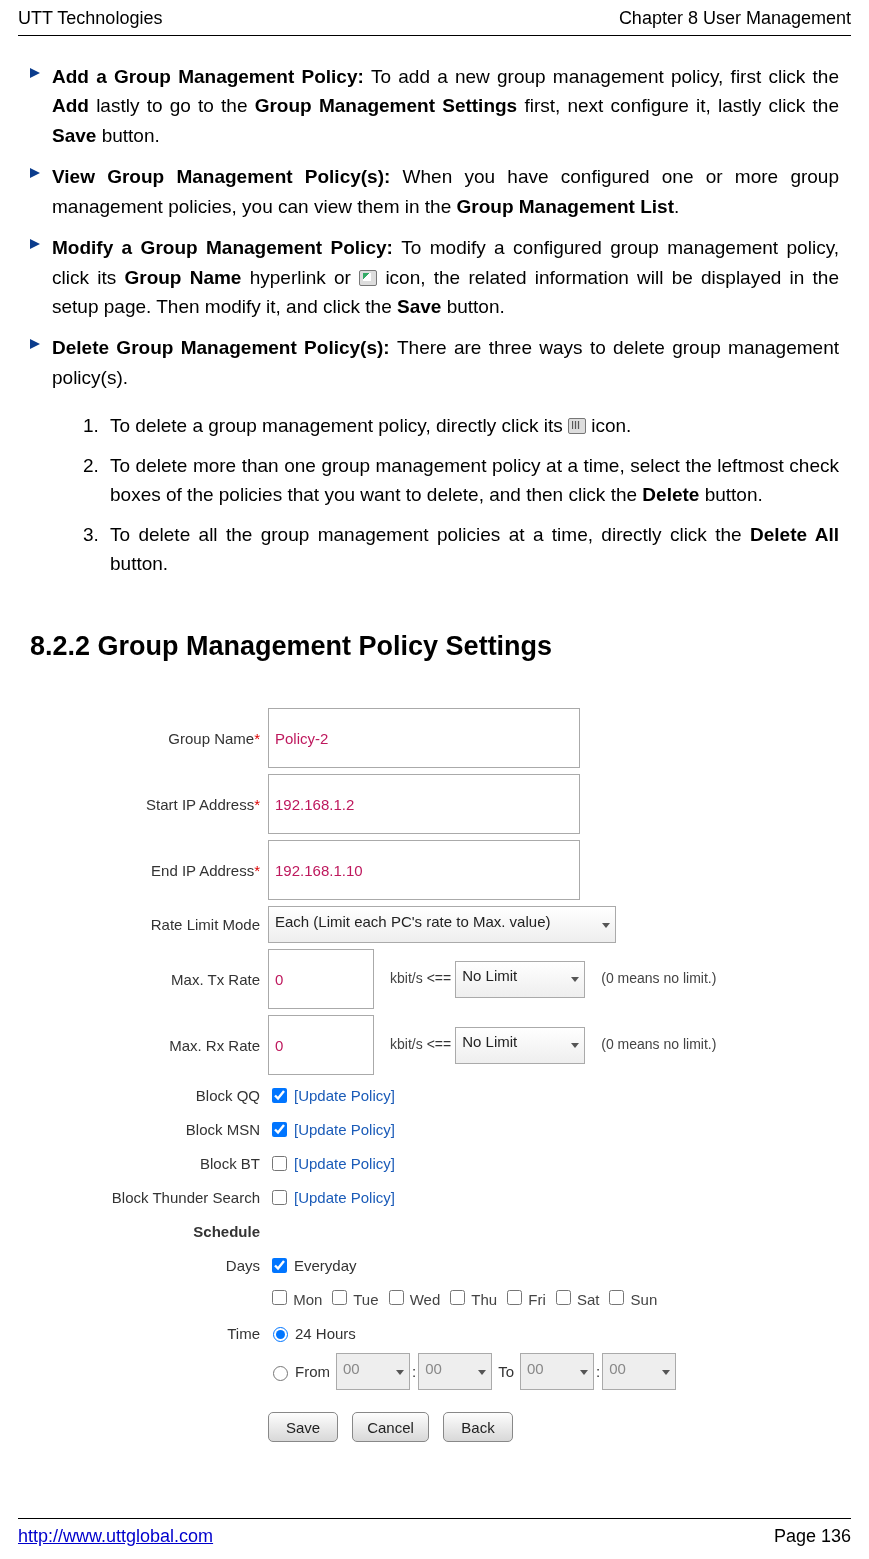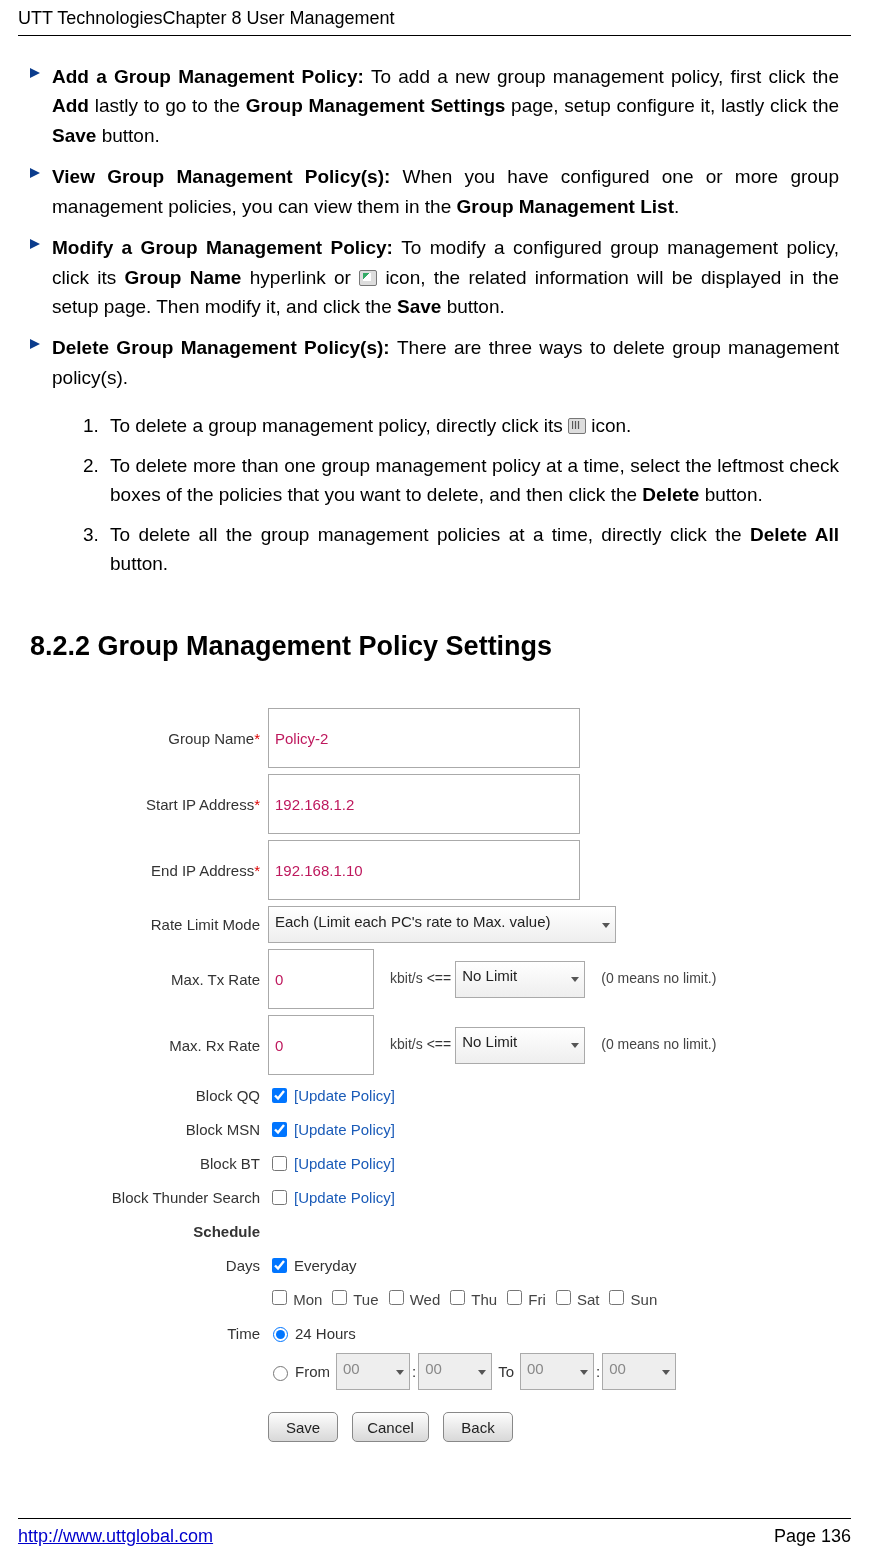--- a/index.html
+++ b/index.html
@@ -13,20 +13,21 @@
   }
   .page {
     width: 869px;
     min-height: 1559px;
     position: relative;
     box-sizing: border-box;
     padding: 5px 18px 10px 18px;
   }
   .header-bar {
     display: flex;
+    justify-content: space-between;
     border-bottom: 1.5px solid #000;
     padding-bottom: 2px;
     font-size: 18px;
   }
   .footer-bar {
     position: absolute;
     bottom: 8px;
     left: 18px;
     right: 18px;
     display: flex;
@@ -162,21 +163,21 @@
     <span>Chapter 8 User Management</span>
   </div>
 
   <div class="body-area">
 
     <div class="bullet-item">
       <div class="bullet-icon">
           <div class="tri"></div>
         </div>
       <div class="bullet-text">
-        <span class="bold">Add a Group Management Policy: </span><span>To add a new group management policy, first click the </span><span class="bold">Add</span><span> lastly to go to the </span><span class="bold">Group Management Settings</span><span> page, setup configure it, lastly click the </span><span class="bold">Save</span><span> button.</span>
+        <span class="bold">Add a Group Management Policy: </span><span>To add a new group management policy, first click the </span><span class="bold">Add</span><span> lastly to go to the </span><span class="bold">Group Management Settings</span><span> first, next configure it, lastly click the </span><span class="bold">Save</span><span> button.</span>
       </div>
     </div>
 
     <div class="bullet-item">
       <div class="bullet-icon">
           <div class="tri"></div>
         </div>
       <div class="bullet-text">
         <span class="bold">View Group Management Policy(s): </span><span>When you have configured one or more group management policies, you can view them in the </span><span class="bold">Group Management List</span><span>.</span>
       </div>

